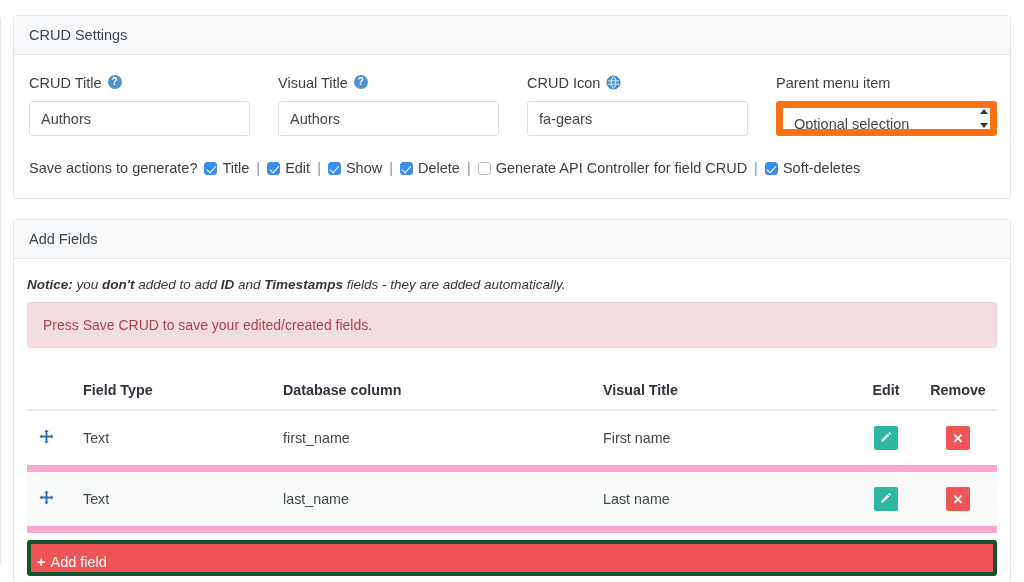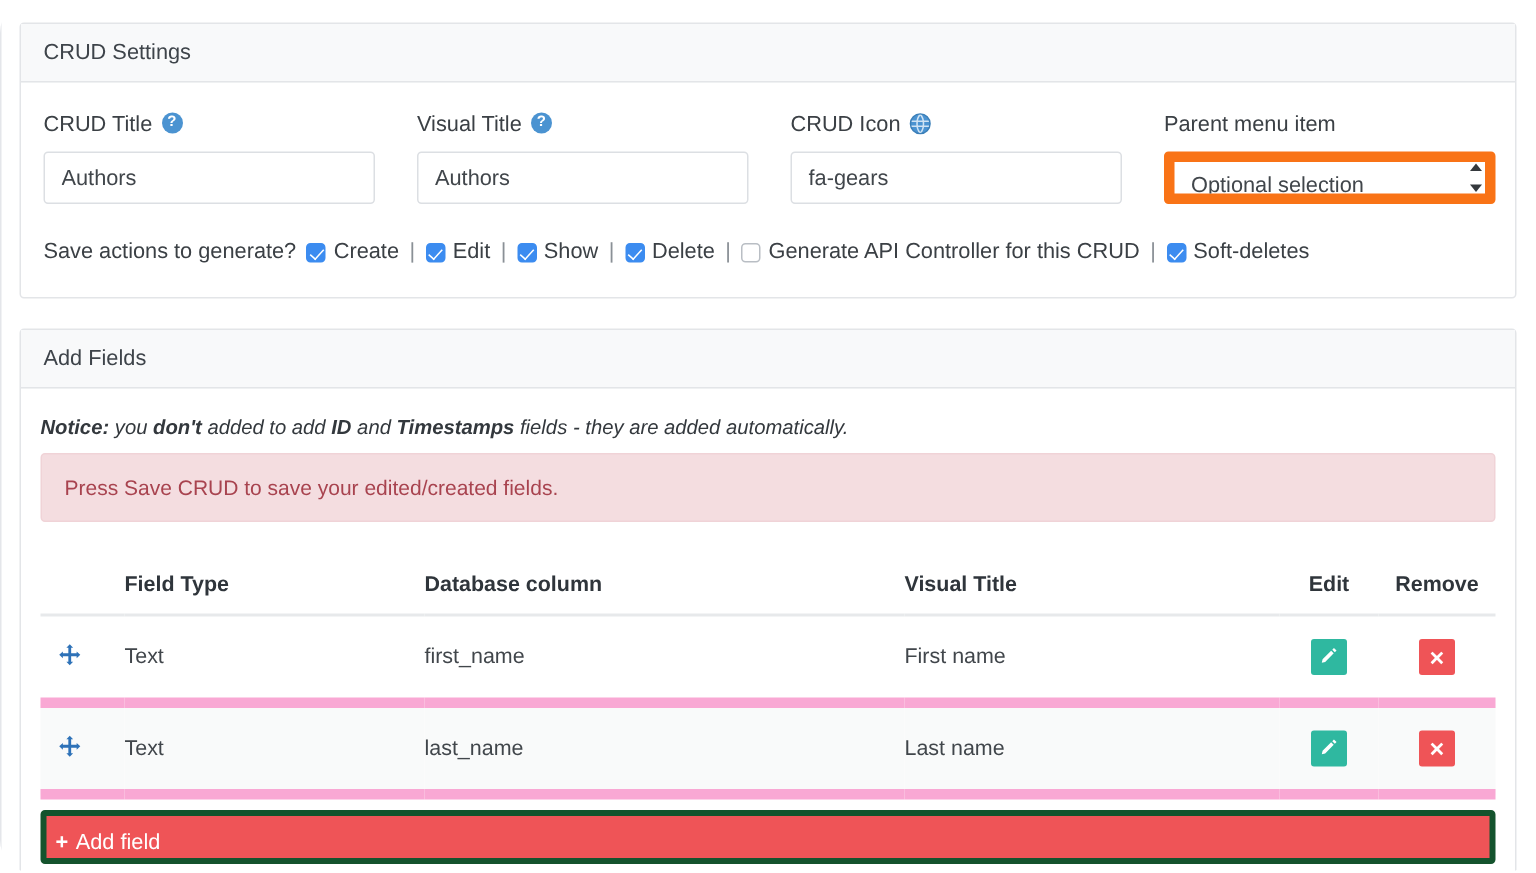--- a/index.html
+++ b/index.html
@@ -288,21 +288,21 @@
             </span>
           </div>
         </div>
       </div>
 
       <div class="actions-line">
         <span class="lbl-lead">Save actions to generate?</span>
 
         <span class="cb-item">
           <span class="cbox on"></span>
-          <span class="cb-text">Create</span>
+          <span class="cb-text">Title</span>
         </span>
         <span class="sep">|</span>
 
         <span class="cb-item">
           <span class="cbox on"></span>
           <span class="cb-text">Edit</span>
         </span>
         <span class="sep">|</span>
 
         <span class="cb-item">
@@ -312,21 +312,21 @@
         <span class="sep">|</span>
 
         <span class="cb-item">
           <span class="cbox on"></span>
           <span class="cb-text">Delete</span>
         </span>
         <span class="sep">|</span>
 
         <span class="cb-item">
           <span class="cbox"></span>
-          <span class="cb-text">Generate API Controller for this CRUD</span>
+          <span class="cb-text">Generate API Controller for field CRUD</span>
         </span>
         <span class="sep">|</span>
 
         <span class="cb-item">
           <span class="cbox on"></span>
           <span class="cb-text">Soft-deletes</span>
         </span>
       </div>
 
     </div>

